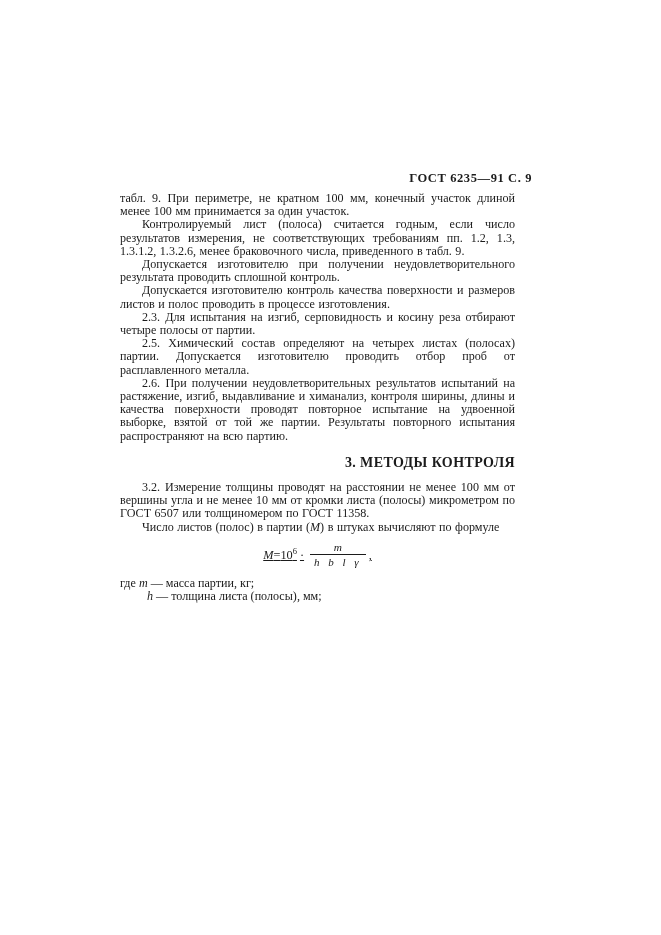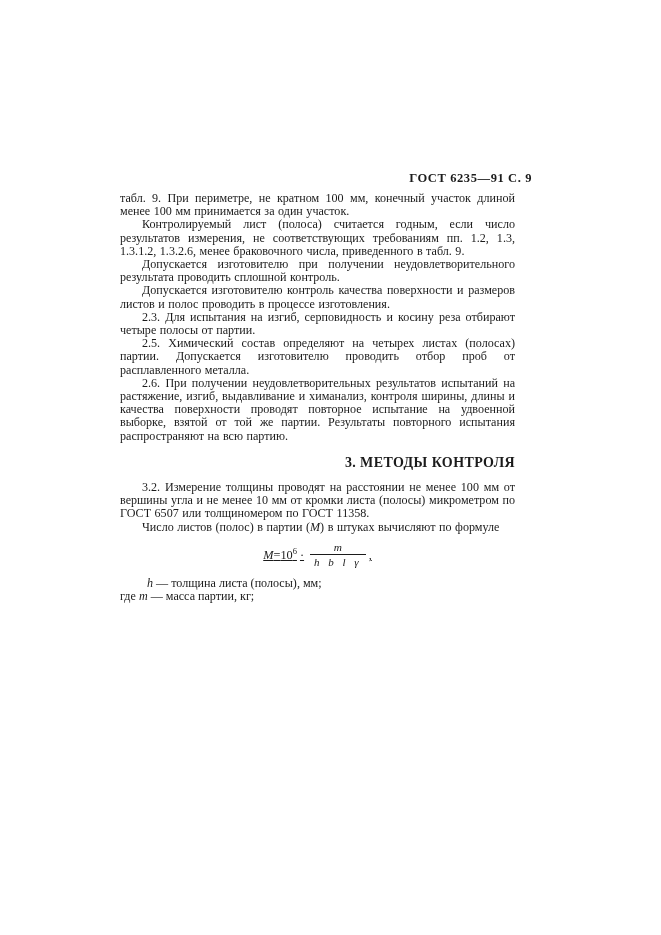--- a/index.html
+++ b/index.html
@@ -107,18 +107,18 @@
 
     <h3 class="section-heading">3. МЕТОДЫ КОНТРОЛЯ</h3>
 
     <p class="para">3.2. Измерение толщины проводят на расстоянии не менее 100 мм от вершины угла и не менее 10 мм от кромки листа (полосы) микрометром по ГОСТ 6507 или толщиномером по ГОСТ 11358.</p>
 
     <p class="para"><span>Число листов (полос) в партии (</span><span class="it">M</span><span>) в штуках вычисляют по формуле</span></p>
 
     <div class="formula-block"><span class="it">M</span><span>=</span><span>10</span><sup>6</sup><span class="mul">·</span><span class="frac"><span class="num it">m</span><span class="den it">h b l γ</span></span><span>,</span></div>
 
     <div class="where-block">
+      <p class="where-line"><span>где</span> <span class="it">m</span> <span>—</span> <span>масса партии, кг;</span></p>
       <p class="where-line cont"><span class="it">h</span> <span>—</span> <span>толщина листа (полосы), мм;</span></p>
-      <p class="where-line"><span>где</span> <span class="it">m</span> <span>—</span> <span>масса партии, кг;</span></p>
     </div>
 
   </div>
 </div>
 
 </body></html>

